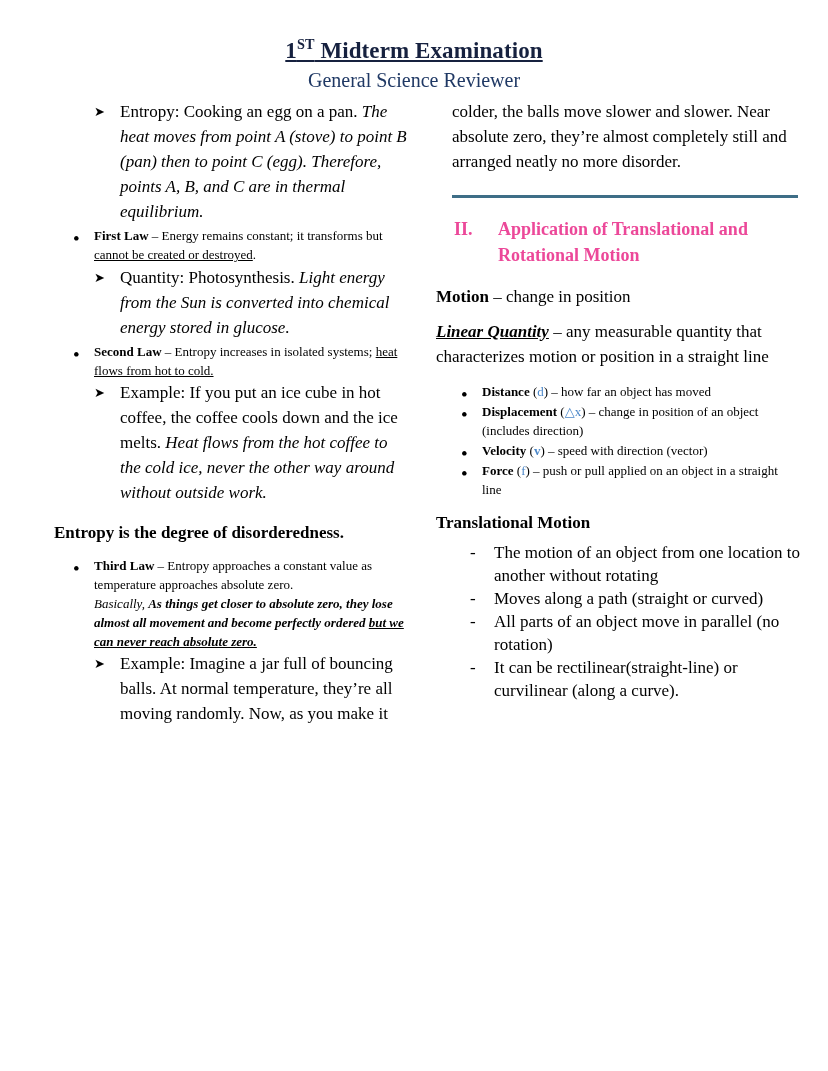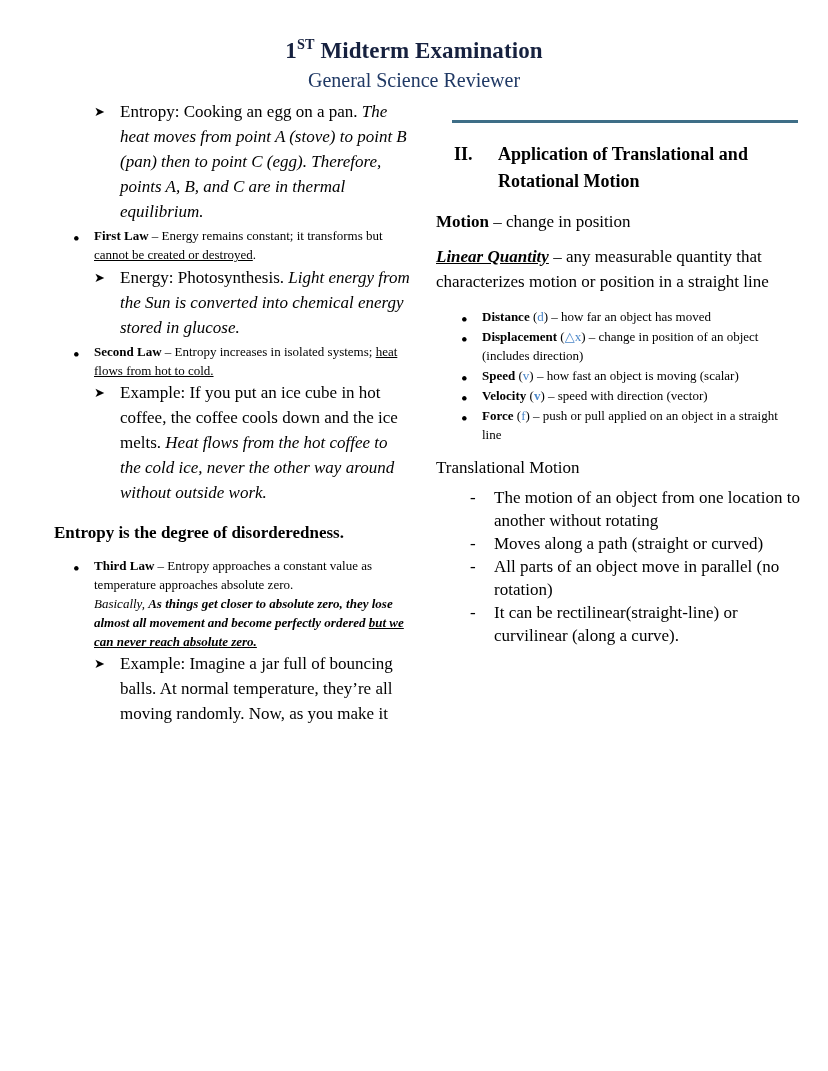--- a/index.html
+++ b/index.html
@@ -21,20 +21,21 @@
   .title-block {
     padding-top: 38px;
     text-align: center;
   }
   .doc-title {
     font-size: 23px;
     font-weight: bold;
     color: #16213f;
     letter-spacing: 0.1px;
     line-height: 1.15;
+    text-decoration: underline;
   }
   .doc-title sup {
     font-size: 0.62em;
     vertical-align: super;
     line-height: 0;
   }
   .doc-subtitle {
     font-size: 20px;
     color: #1f3864;
     line-height: 1.3;
@@ -142,41 +143,41 @@
   .hrule {
     height: 3px;
     background: #3e6e87;
     margin: 20px 0 18px 16px;
     width: 346px;
   }
   .sec-head {
     display: flex;
     font-size: 18px;
     font-weight: bold;
-    color: #000000;
+    color: #ec4899;
     line-height: 1.45;
     margin: 0 0 16px 0;
     padding-left: 18px;
   }
   .sec-head .num {
     width: 44px;
     flex: none;
   }
   .sec-head .txt {
     flex: 1;
   }
   .para {
     font-size: 17px;
     line-height: 1.47;
     margin: 0 0 12px 0;
   }
   .para.tight { margin-bottom: 10px; }
   .sub-head {
     font-size: 17px;
-    font-weight: normal;
+    font-weight: bold;
     line-height: 1.47;
     margin: 12px 0 6px 0;
   }
   .spacer-sm { height: 8px; }
   .spacer-md { height: 14px; }
 </style>
 </head>
 <body>
 
 <div class="page">
@@ -192,21 +193,21 @@
 
       <ul class="lvl2">
         <li><span>Entropy: Cooking an egg on a pan. </span><span class="i">The heat moves from point A (stove) to point B (pan) then to point C (egg).  Therefore, points A, B, and C are in thermal equilibrium.</span></li>
       </ul>
 
       <ul class="lvl1">
         <li><span class="b">First Law</span><span> – </span><span>Energy remains constant; it transforms but </span><span class="u">cannot be created or destroyed</span><span>.</span></li>
       </ul>
 
       <ul class="lvl2">
-        <li><span>Energy: Photosynthesis. </span><span class="i">Light energy from the Sun is converted into chemical energy stored in glucose.</span></li>
+        <li><span>Quantity: Photosynthesis. </span><span class="i">Light energy from the Sun is converted into chemical energy stored in glucose.</span></li>
       </ul>
 
       <ul class="lvl1">
         <li><span class="b">Second Law</span><span> – </span><span>Entropy increases in isolated systems; </span><span class="u">heat flows from hot to cold.</span></li>
       </ul>
 
       <ul class="lvl2">
         <li><span>Example: If you put an ice cube in hot coffee, the coffee cools down and the ice melts. </span><span class="i">Heat flows from the hot coffee to the cold ice, never the other way around without outside work.</span></li>
       </ul>
 
@@ -221,41 +222,40 @@
       </ul>
 
       <ul class="lvl2">
         <li><span>Example: Imagine a jar full of bouncing balls. At normal temperature, they’re all moving randomly. Now, as you make it</span></li>
       </ul>
 
     </div>
 
     <div class="col col-right">
 
+      <div class="para" style="padding-left:16px;">colder, the balls move slower and slower. Near absolute zero, they’re almost completely still and arranged neatly no more disorder.</div>
 
       <div class="hrule"></div>
 
       <div class="sec-head">
         <span class="num">II.</span>
         <span class="txt">Application of Translational and Rotational Motion</span>
       </div>
 
       <div class="para tight"><span class="b">Motion</span><span> – </span><span>change in position</span></div>
 
       <div class="para"><span class="bi u">Linear Quantity</span><span> – </span><span>any measurable quantity that characterizes motion or position in a straight line</span></div>
 
       <ul class="lvl1">
         <li><span class="b">Distance</span>
               (<span class="blue">d</span>)<span> – </span><span>how far an object has moved</span></li>
 
         <li><span class="b">Displacement</span>
               (<span class="blue">△x</span>)<span> – </span><span>change in position of an object (includes direction)</span></li>
 
-        <li><span class="b">Speed</span>
-              (<span class="blue">v</span>)<span> – </span><span>how fast an object is moving (scalar)</span></li>
 
         <li><span class="b">Velocity</span>
               (<span class="blue b">v</span>)<span> – </span><span>speed with direction (vector)</span></li>
 
 
         <li><span class="b">Force</span>
               (<span class="blue">f</span>)<span> – </span><span>push or pull applied on an object in a straight line</span></li>
       </ul>
 
       <div class="sub-head">Translational Motion</div>

